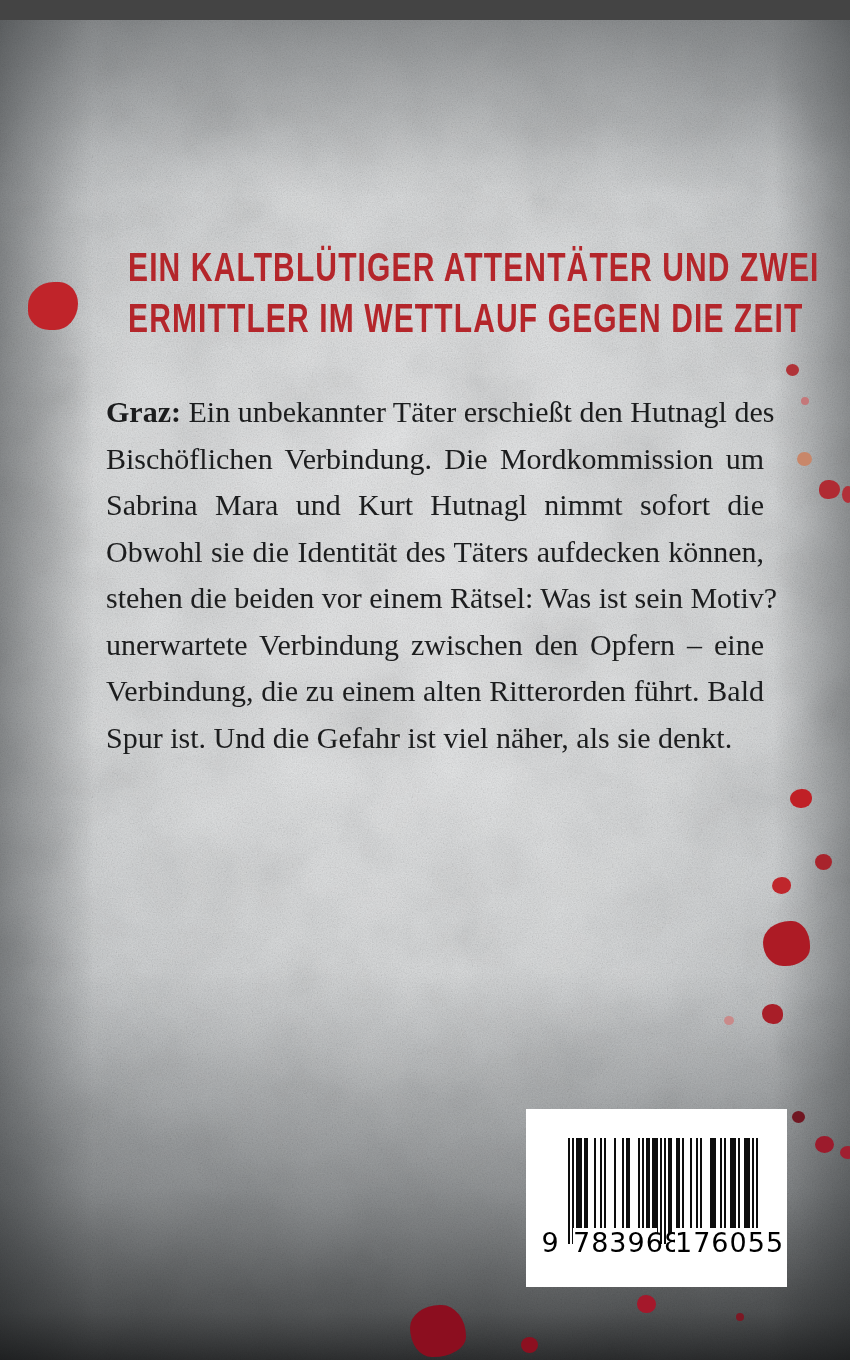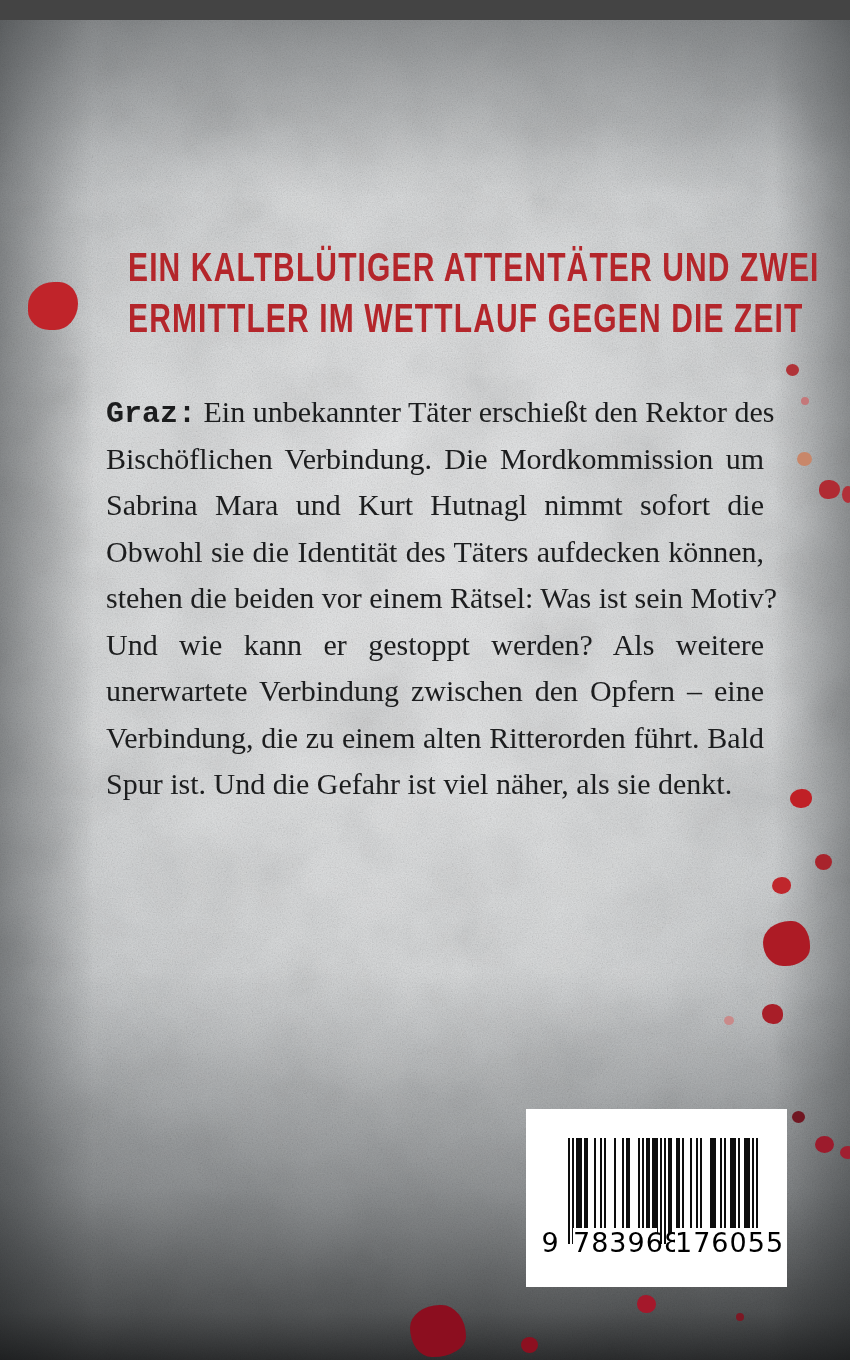--- a/index.html
+++ b/index.html
@@ -38,21 +38,21 @@
     position:absolute;left:106px;top:369px;width:658px;
     font-size:30px;line-height:46.5px;
     color:#1c1d1e;
   }
   .blurb .bline{
     text-align:justify;
     text-align-last:justify;
     height:46.5px;white-space:nowrap;
   }
   .blurb .bline.last{text-align-last:left;}
-  .blurb b{font-weight:700;font-family:Liberation Mono, monospace;}
+  .blurb b{font-weight:700;}
   .spot{position:absolute;filter:blur(.4px);}
   .barcode-box{
     position:absolute;left:526px;top:1089px;width:261px;height:178px;
     background:#fff;
   }
   .barcode-box svg{position:absolute;left:42px;top:29px;}
   .bc-num{
     position:absolute;top:119px;height:30px;
     font-family:"DejaVu Sans", sans-serif;
     font-size:27px;line-height:30px;color:#000;
@@ -111,26 +111,25 @@
       <div class="spot" style="left: 637px; top: 1275px; width: 19px; height: 18px; background: rgb(165, 24, 43); border-radius: 48% 52% 50% 50%;"></div>
       <div class="spot" style="left: 736px; top: 1293px; width: 8px; height: 8px; background: rgb(124, 24, 36); border-radius: 50%;"></div>
     </div>
 
   <div class="headline" style="color: rgb(180, 38, 43);">
     <div>EIN KALTBLÜTIGER ATTENTÄTER UND ZWEI</div>
     <div>ERMITTLER IM WETTLAUF GEGEN DIE ZEIT</div>
   </div>
 
   <div class="blurb">
-    <div class="bline"><b>Graz:</b> <span>Ein unbekannter Täter erschießt den Rektor des</span></div>
+    <div class="bline"><b>Graz:</b> <span>Ein unbekannter Täter erschießt den Hutnagl des</span></div>
     <div class="bline">Bischöflichen Verbindung. Die Mordkommission um</div>
     <div class="bline">Sabrina Mara und Kurt Hutnagl nimmt sofort die</div>
     <div class="bline">Obwohl sie die Identität des Täters aufdecken können,</div>
     <div class="bline">stehen die beiden vor einem Rätsel: Was ist sein Motiv?</div>
-    <div class="bline">Und wie kann er gestoppt werden? Als weitere</div>
     <div class="bline">unerwartete Verbindung zwischen den Opfern – eine</div>
     <div class="bline">Verbindung, die zu einem alten Ritterorden führt. Bald</div>
     <div class="bline last">Spur ist. Und die Gefahr ist viel näher, als sie denkt.</div>
   </div>
 
   <div class="barcode-box">
     <svg width="190" height="106" fill="#0d0d0d">
         <rect x="0" y="0" width="2" height="106"></rect>
         <rect x="4" y="0" width="2" height="106"></rect>
         <rect x="8" y="0" width="2" height="96"></rect>

